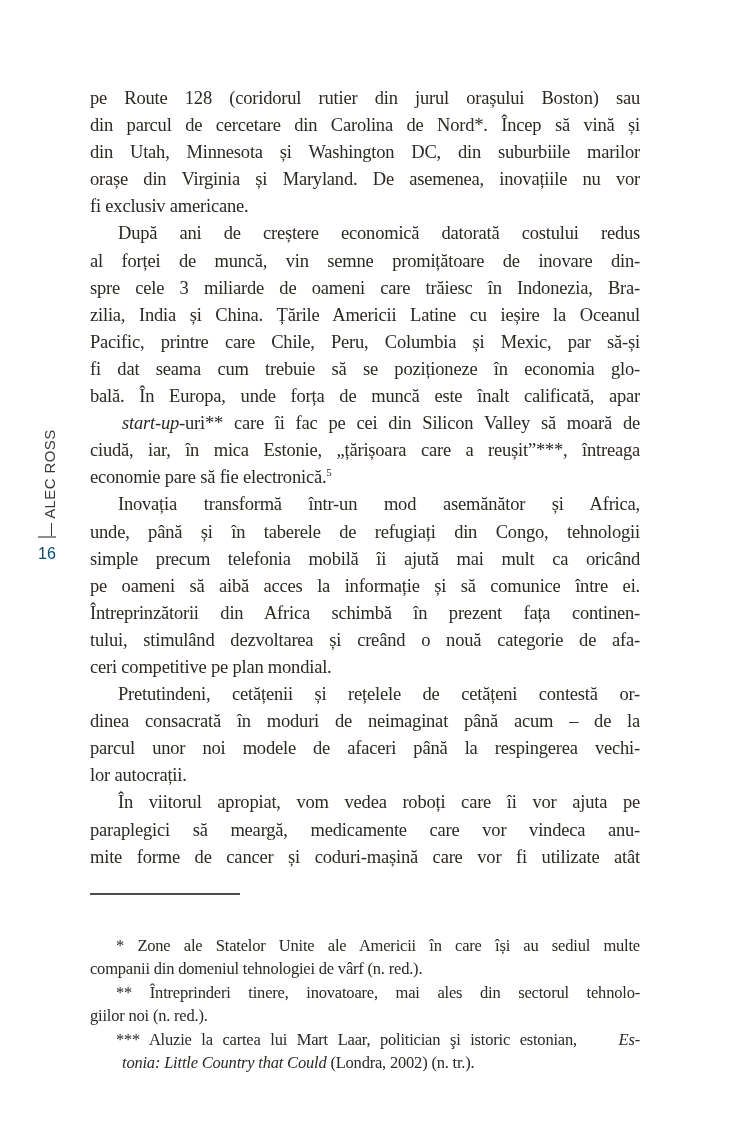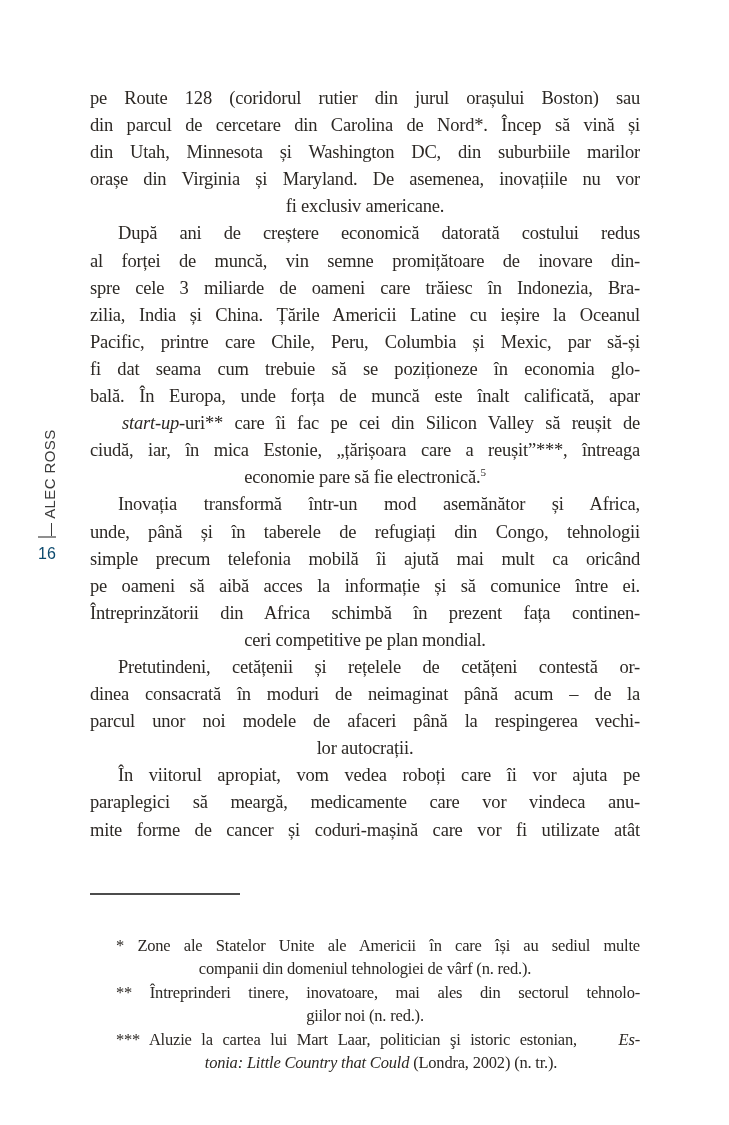--- a/index.html
+++ b/index.html
@@ -65,21 +65,21 @@
   .footnotes {
     position: absolute;
     top: 934px;
     left: 90px;
     width: 550px;
     font-size: 16.5px;
     line-height: 23.4px;
     letter-spacing: -0.2px;
   }
 
-  .line { text-align: center; }
+  .line { text-align: left; }
   .line.just { text-align: justify; text-align-last: justify; }
   .body-text .line.ind { text-indent: 28px; }
   .footnotes .line.ind { text-indent: 26px; }
   .it { font-style: italic; margin-left: 32px; }
   sup { font-size: 0.6em; line-height: 0; vertical-align: super; }
 </style>
 </head>
 <body>
 
 <div class="page">
@@ -96,28 +96,29 @@
       <div class="line just"><span>din Utah, Minnesota și Washington DC, din suburbiile marilor</span></div>
       <div class="line just"><span>orașe din Virginia și Maryland. De asemenea, inovațiile nu vor</span></div>
       <div class="line"><span>fi exclusiv americane.</span></div>
       <div class="line just ind"><span>După ani de creștere economică datorată costului redus</span></div>
       <div class="line just"><span>al forței de muncă, vin semne promițătoare de inovare din-</span></div>
       <div class="line just"><span>spre cele 3 miliarde de oameni care trăiesc în Indonezia, Bra-</span></div>
       <div class="line just"><span>zilia, India și China. Țările Americii Latine cu ieșire la Oceanul</span></div>
       <div class="line just"><span>Pacific, printre care Chile, Peru, Columbia și Mexic, par să-și</span></div>
       <div class="line just"><span>fi dat seama cum trebuie să se poziționeze în economia glo-</span></div>
       <div class="line just"><span>bală. În Europa, unde forța de muncă este înalt calificată, apar</span></div>
-      <div class="line just"><span class="it">start-up</span><span>-uri** care îi fac pe cei din Silicon Valley să reușit de</span></div>
+      <div class="line just"><span class="it">start-up</span><span>-uri** care îi fac pe cei din Silicon Valley să moară de</span></div>
       <div class="line just"><span>ciudă, iar, în mica Estonie, „țărișoara care a reușit”***, întreaga</span></div>
       <div class="line"><span>economie pare să fie electronică.</span><sup>5</sup></div>
       <div class="line just ind"><span>Inovația transformă într-un mod asemănător și Africa,</span></div>
       <div class="line just"><span>unde, până și în taberele de refugiați din Congo, tehnologii</span></div>
       <div class="line just"><span>simple precum telefonia mobilă îi ajută mai mult ca oricând</span></div>
       <div class="line just"><span>pe oameni să aibă acces la informație și să comunice între ei.</span></div>
       <div class="line just"><span>Întreprinzătorii din Africa schimbă în prezent fața continen-</span></div>
+      <div class="line just"><span>tului, stimulând dezvoltarea și creând o nouă categorie de afa-</span></div>
       <div class="line"><span>ceri competitive pe plan mondial.</span></div>
       <div class="line just ind"><span>Pretutindeni, cetățenii și rețelele de cetățeni contestă or-</span></div>
       <div class="line just"><span>dinea consacrată în moduri de neimaginat până acum – de la</span></div>
       <div class="line just"><span>parcul unor noi modele de afaceri până la respingerea vechi-</span></div>
       <div class="line"><span>lor autocrații.</span></div>
       <div class="line just ind"><span>În viitorul apropiat, vom vedea roboți care îi vor ajuta pe</span></div>
       <div class="line just"><span>paraplegici să meargă, medicamente care vor vindeca anu-</span></div>
       <div class="line just"><span>mite forme de cancer și coduri-mașină care vor fi utilizate atât</span></div>
     </div>
 

